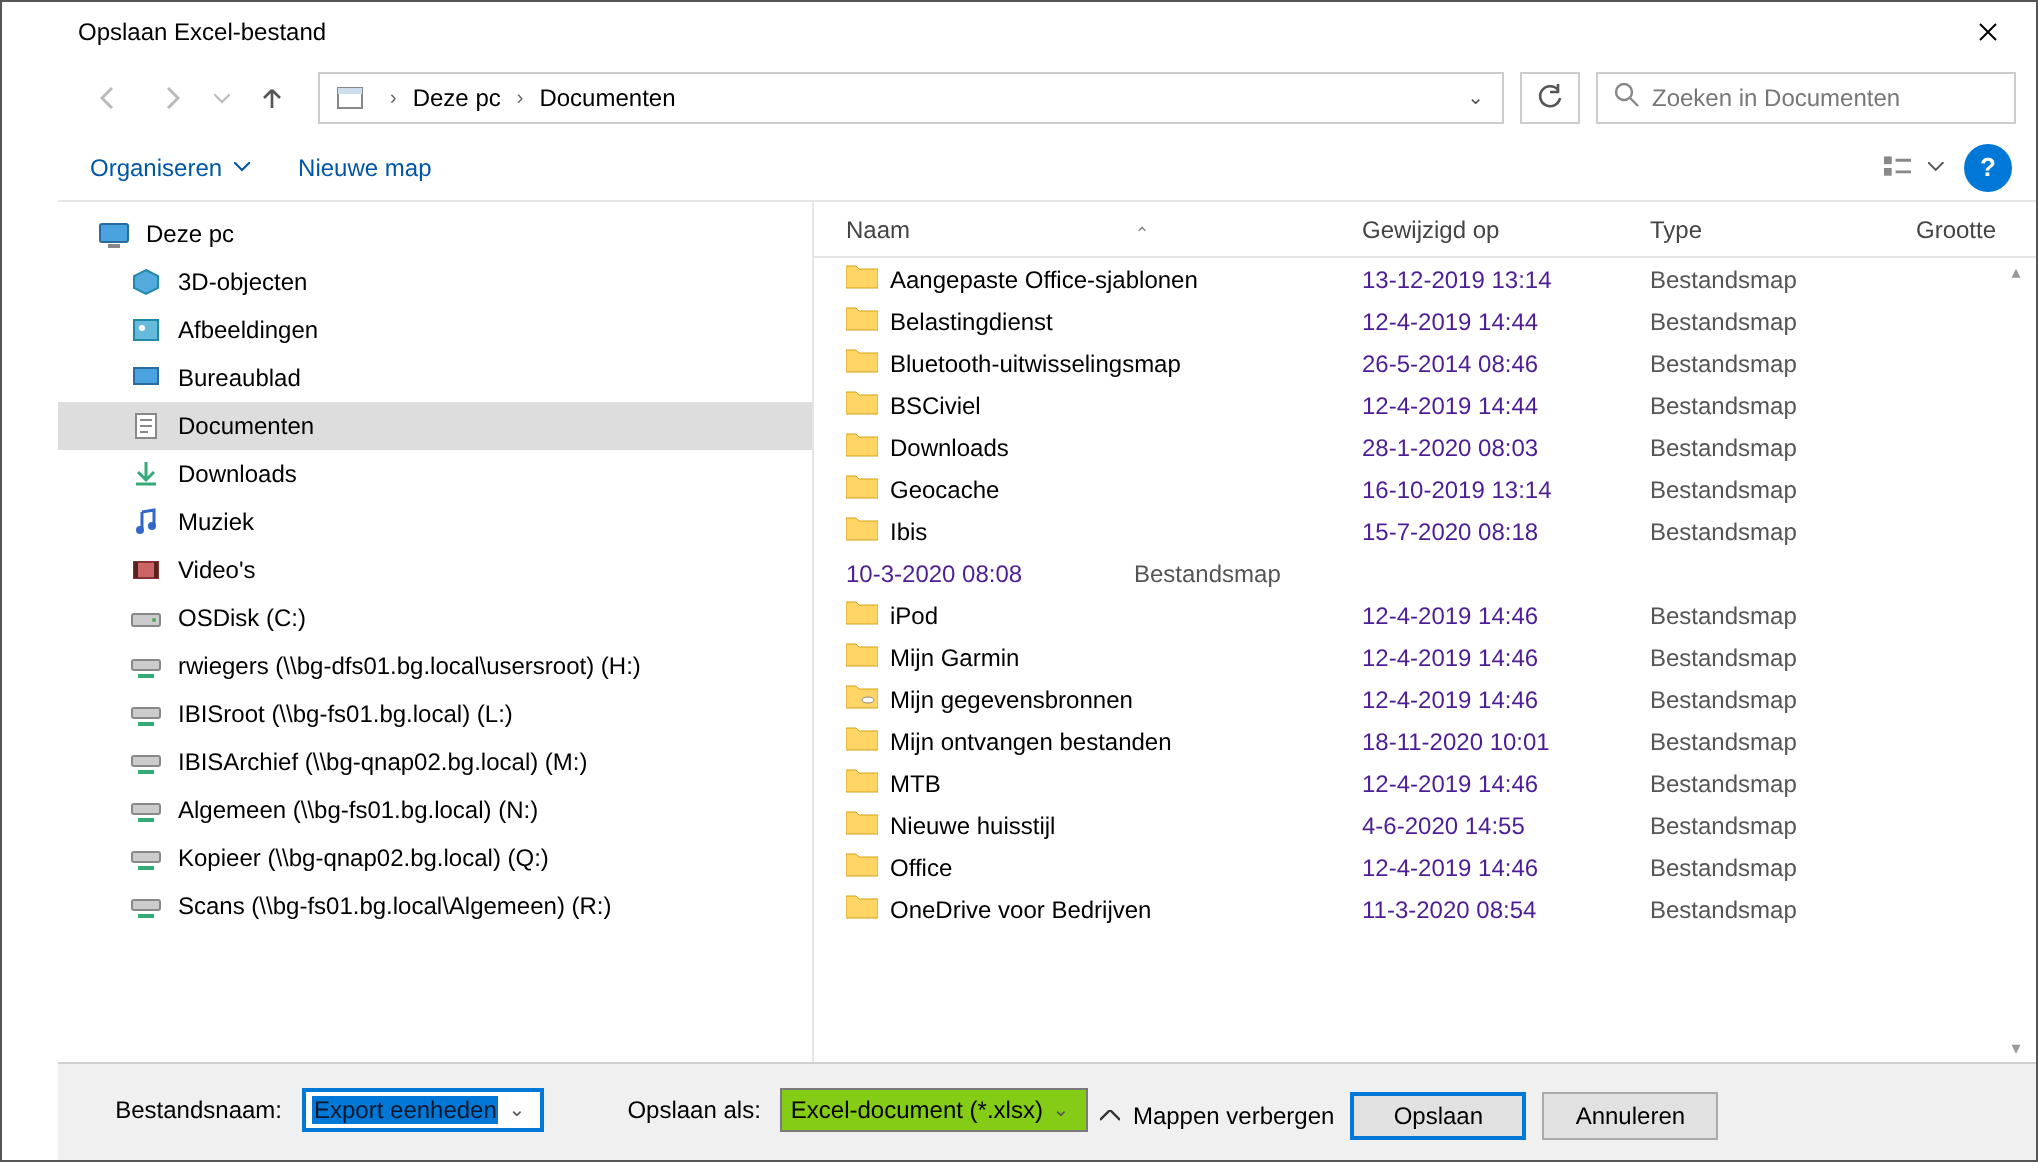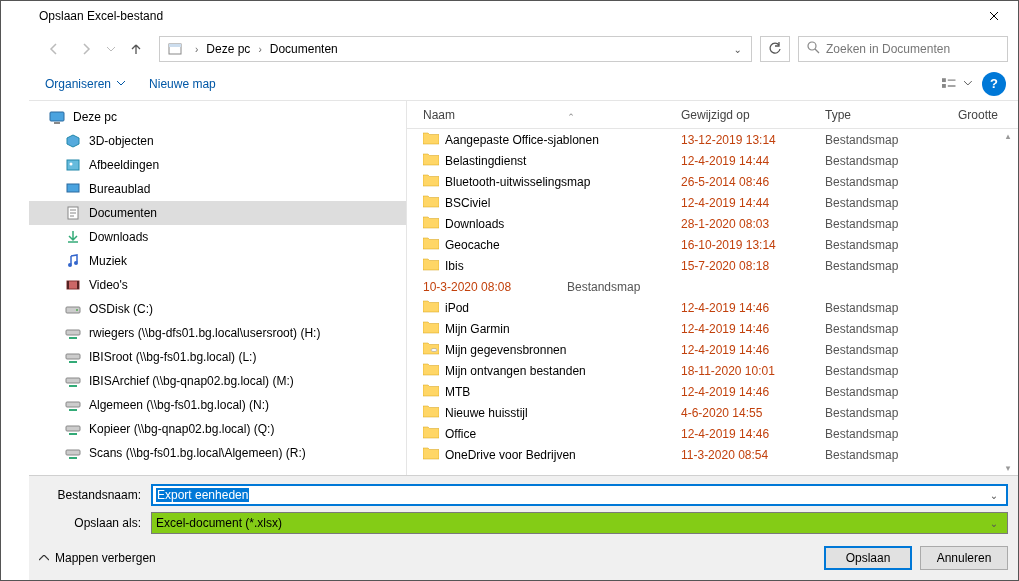--- a/index.html
+++ b/index.html
@@ -39,31 +39,31 @@
   .main { flex:1; display:flex; flex-direction:column; min-width:0; }
   .cols { height:28px; display:flex; align-items:center; border-bottom:1px solid #e5e5e5; color:#444; font-size:12px; padding-left: 16px;}
   .col-name { width: 258px; display:flex; align-items:flex-end; gap:6px;}
   .col-name .sorticon { font-size:9px; color:#888; margin:0 auto;}
   .col-mod { width: 144px; }
   .col-type { width: 133px; }
   .col-size { flex:1; }
   .rows { flex:1; overflow:hidden; position:relative; }
   .row { height:21px; display:flex; align-items:center; padding-left:16px; font-size:12px;}
   .row .r-name { width:258px; display:flex; align-items:center; gap:6px; }
-  .row .r-mod { width:144px; color:#c2410c; }
+  .row .r-mod { width:144px; color:#4c1d95; }
   .row .r-type { width:133px; color:#555; }
   .row .r-size { flex:1; }
   .foldericon { width:16px; height:14px; flex-shrink:0;}
 
-  .bottompanel { border-top:1px solid #d0d0d0; background:#f0f0f0; padding: 8px 10px 10px 10px; display:flex; flex-direction:column; gap:6px;}
+  .bottompanel { border-top:1px solid #d0d0d0; background:#f0f0f0; padding: 8px 10px 10px 10px; display:flex; flex-direction:row; gap:6px;}
   .formrow { display:flex; align-items:center; }
   .formrow label { width:112px; text-align:right; padding-right:10px; font-size:12px;}
   .formrow .field { flex:1; height:22px; border:1px solid #7a7a7a; background:#fff; display:flex; align-items:center; padding:0 4px; font-size:12px;}
   .formrow.fn .field { border:1px solid #0078d7; box-shadow: inset 0 0 0 1px #0078d7;}
-  .formrow.fn .field .sel { background:#0078d7; color:#ffffff; padding:0 1px;text-align:center; }
+  .formrow.fn .field .sel { background:#0078d7; color:#0f172a; padding:0 1px;text-align:center; }
   .formrow .drop { width:18px; text-align:center; color:#555; font-size:10px;}
   .formrow.sa .field { background:#84cc16; }
 
   .actionrow { display:flex; align-items:center; padding-top:6px; }
   .hidefolders { display:flex; align-items:center; gap:6px; font-size:12px; }
   .actionrow .spacer { flex:1; }
   .btn { min-width:88px; height:24px; border:1px solid #aaa; background:#e1e1e1; font-size:12px; margin-left:8px; display:flex; align-items:center; justify-content:center;}
   .btn.primary { border:1px solid #0078d7; box-shadow: inset 0 0 0 1px #0078d7; background:#e1e1e1;}
 
   

